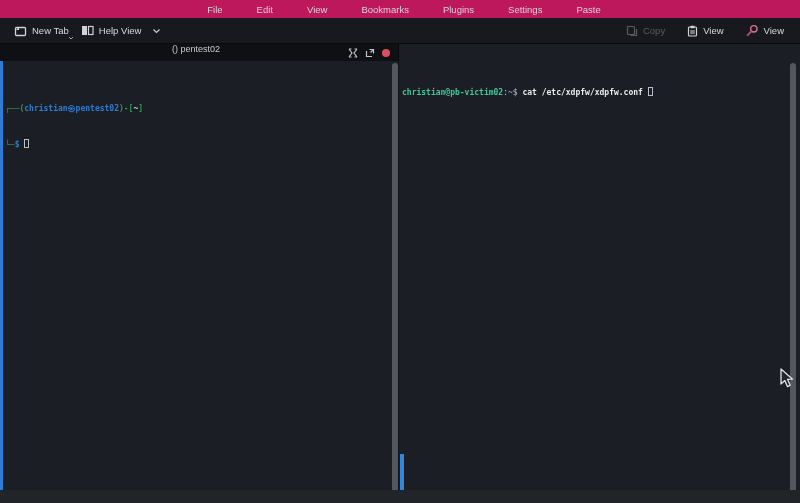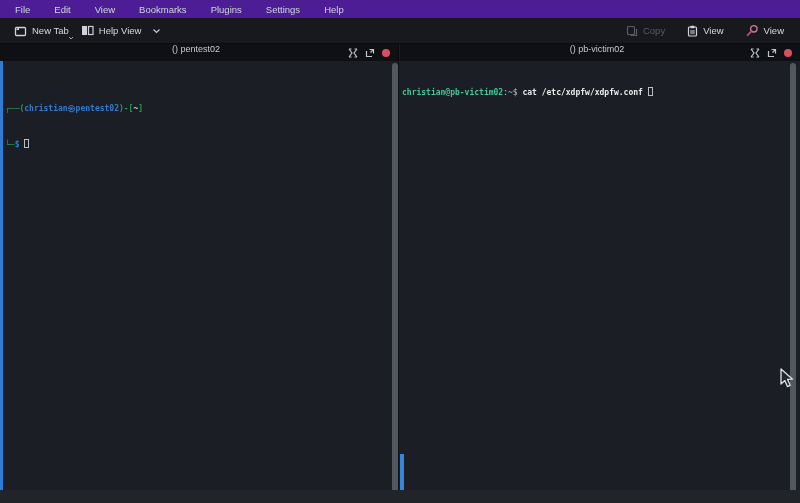--- a/index.html
+++ b/index.html
@@ -9,22 +9,22 @@
     background:#1b1e24;
     position:relative;
     overflow:hidden;
     color:#d2d5da;
   }
   .window { position:absolute; inset:0; }
 
   
   .menubar {
     position:absolute; left:0; top:0; width:800px; height:18px;
-    background:#4c1d95; display:flex; align-items:center;
-    padding-left:8px; gap:10px; font-size:9.5px;
+    background:#be185d; display:flex; align-items:center;
+    padding-left:8px; gap:20px; font-size:9.5px;justify-content:center;
   }
   .menu-item { padding:2px 7px; color:#d2d5da; cursor:default; }
 
   
   .toolbar {
     position:absolute; left:0; top:18px; width:800px; height:26px;
     background:#17191e; display:flex; align-items:center;
     border-bottom:1px solid #0a0b0d;
     font-size:9.5px;
   }
@@ -96,21 +96,21 @@
 
 <div class="window">
 
   <div class="menubar">
     <span class="menu-item">File</span>
     <span class="menu-item">Edit</span>
     <span class="menu-item">View</span>
     <span class="menu-item">Bookmarks</span>
     <span class="menu-item">Plugins</span>
     <span class="menu-item">Settings</span>
-    <span class="menu-item">Help</span>
+    <span class="menu-item">Paste</span>
   </div>
 
   <div class="toolbar">
     <div class="tbtn first">
       <span>
         <svg width="13" height="12" viewBox="0 0 13 12">
           <rect x="1.5" y="2.5" width="10" height="8" rx="1" fill="none" stroke="#cfd3d9" stroke-width="1.3"></rect>
           <path d="M2 5 L5 2 L5 5 Z" fill="#cfd3d9"></path>
         </svg>
       </span>
@@ -181,39 +181,20 @@
         <svg width="10" height="10" viewBox="0 0 10 10">
           <path d="M1.5 3 V8.5 H7" fill="none" stroke="#c0c4ca" stroke-width="1.2"></path>
           <path d="M4.5 1.5 H8.5 V5.5" fill="none" stroke="#c0c4ca" stroke-width="1.2"></path>
           <path d="M8.5 1.5 L5.5 4.5" stroke="#c0c4ca" stroke-width="1.2"></path>
         </svg>
       </span>
       <span class="close-dot"></span>
     </span>
   </div>
 
-  <div class="pane-header right">
-    <span class="pane-title">() pb-victim02</span>
-    <span class="header-icons">
-      <span>
-        <svg width="10" height="10" viewBox="0 0 10 10">
-          <path d="M1 1 L4 5 L1 9 M9 1 L6 5 L9 9" fill="none" stroke="#c0c4ca" stroke-width="1.2"></path>
-          <path d="M1 1 H3.5 M1 9 H3.5 M6.5 1 H9 M6.5 9 H9" stroke="#c0c4ca" stroke-width="1.2"></path>
-        </svg>
-      </span>
-      <span>
-        <svg width="10" height="10" viewBox="0 0 10 10">
-          <path d="M1.5 3 V8.5 H7" fill="none" stroke="#c0c4ca" stroke-width="1.2"></path>
-          <path d="M4.5 1.5 H8.5 V5.5" fill="none" stroke="#c0c4ca" stroke-width="1.2"></path>
-          <path d="M8.5 1.5 L5.5 4.5" stroke="#c0c4ca" stroke-width="1.2"></path>
-        </svg>
-      </span>
-      <span class="close-dot"></span>
-    </span>
-  </div>
 
   <div class="term left">
     <div class="term-line"><span class="c-green">┌──(</span><span class="c-blue">christian㉿pentest02</span><span class="c-green">)-[</span><span class="c-light">~</span><span class="c-green">]</span></div>
     <div class="term-line"><span class="c-green">└─</span><span class="c-blue">$</span><span class="c-fg"> </span><span class="cursor-hollow"></span></div>
   </div>
 
   <div class="term right">
     <div class="term-line"><span class="c-teal">christian@pb-victim02</span><span class="c-fg">:</span><span class="c-tblue">~</span><span class="c-fg">$</span><span class="c-bright"> cat /etc/xdpfw/xdpfw.conf </span><span class="cursor-hollow"></span></div>
   </div>
 

